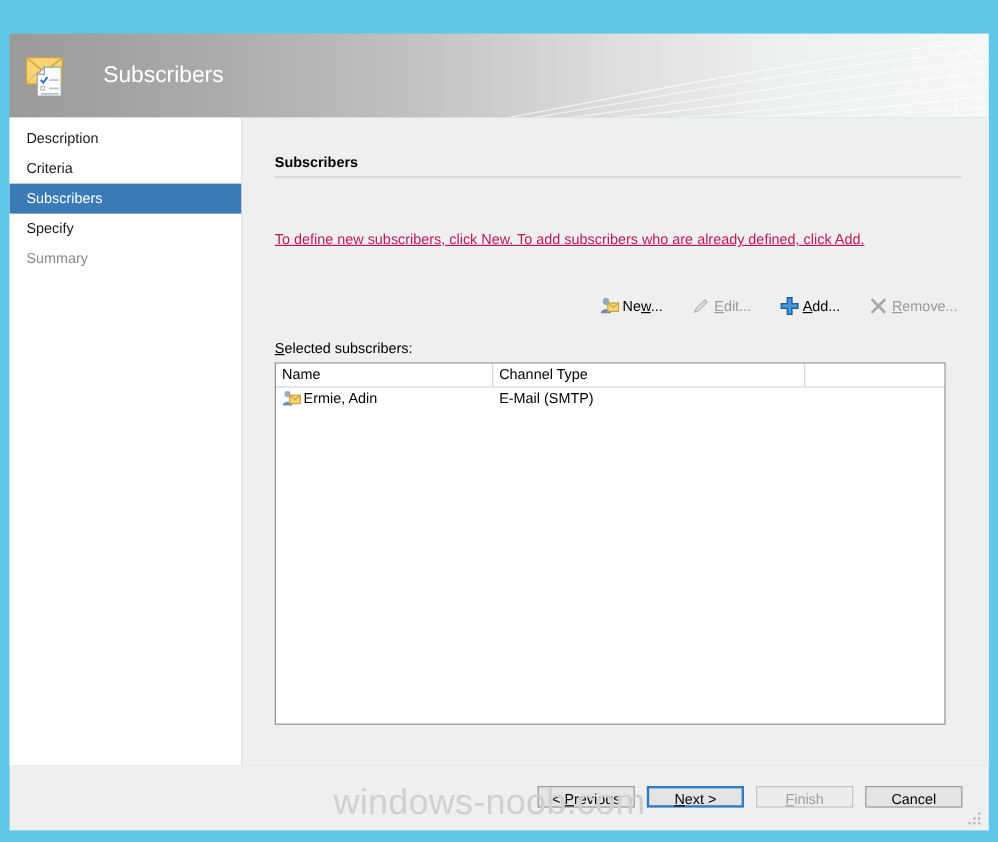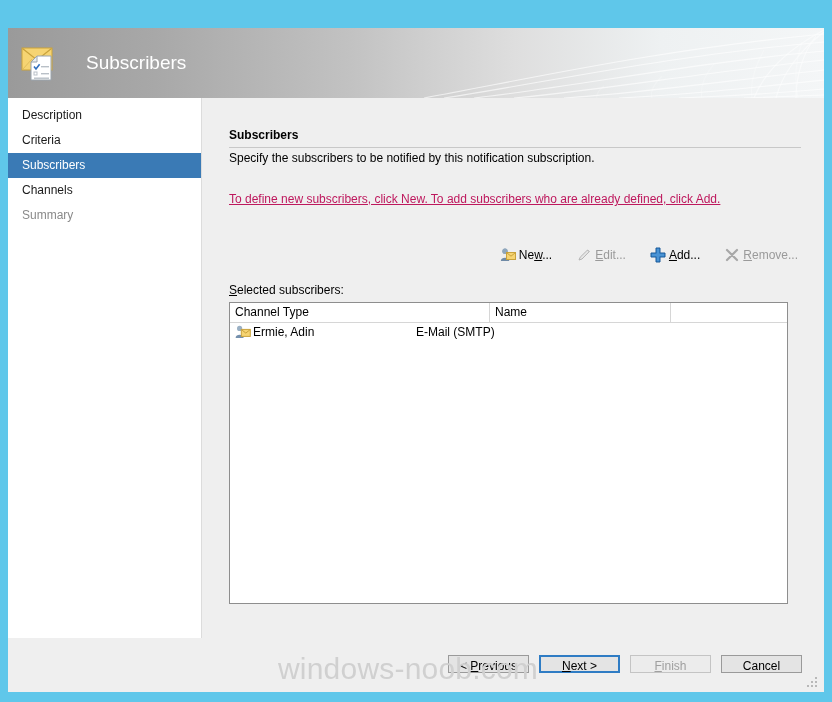--- a/index.html
+++ b/index.html
@@ -369,29 +369,28 @@
     </span>
     <div class="banner-title">Subscribers</div>
   </div>
 
   <div class="body-area">
 
     <div class="sidebar">
       <div class="nav-item first">Description</div>
       <div class="nav-item">Criteria</div>
       <div class="nav-item selected">Subscribers</div>
-      <div class="nav-item">Channels</div>
+      <div class="nav-item">Specify</div>
       <div class="nav-item disabled">Summary</div>
     </div>
 
     <div class="content">
 
       <div class="section-title">Subscribers</div>
       <div class="section-rule"></div>
-      <div class="desc-line1">Specify the subscribers to be notified by this notification subscription.</div>
       <div class="desc-line2">To define new subscribers, click New.  To add subscribers who are already defined, click Add.</div>
 
       <div class="toolbar">
 
         <button class="tb-btn">
           <span class="tb-ico">
             <svg width="16" height="16" viewBox="0 0 16 16">
               <circle cx="5" cy="4.2" r="2.6" fill="#8aa2b8" stroke="#5d7governance"></circle>
               <circle cx="5" cy="4.2" r="2.6" fill="#8fa7bd"></circle>
               <path d="M0.8 14 C0.8 9.6 9.2 9.6 9.2 14 z" fill="#6f8aa6"></path>
@@ -430,22 +429,22 @@
           </span>
           <span class="tb-label"><u>R</u>emove...</span>
         </button>
 
       </div>
 
       <div class="list-label"><u>S</u>elected subscribers:</div>
 
       <div class="listview">
         <div class="lv-head">
+          <div class="lv-th c0">Name</div>
           <div class="lv-th c1">Channel Type</div>
-          <div class="lv-th c0">Name</div>
           <div class="lv-th c2"></div>
         </div>
         <div class="lv-row">
           <div class="lv-cell c0">
             <span class="row-ico">
               <svg width="16" height="16" viewBox="0 0 16 16">
                 <circle cx="4.6" cy="4.4" r="2.6" fill="#9ab0c4"></circle>
                 <path d="M0.6 14 C0.6 9.7 8.6 9.7 8.6 14 z" fill="#7590ad"></path>
                 <rect x="6.3" y="5.4" width="9" height="7" fill="#f6d472" stroke="#c9a23b" stroke-width="1"></rect>
                 <path d="M6.6 5.7 L10.8 9.1 L15 5.7" fill="none" stroke="#c9a23b" stroke-width="1"></path>

